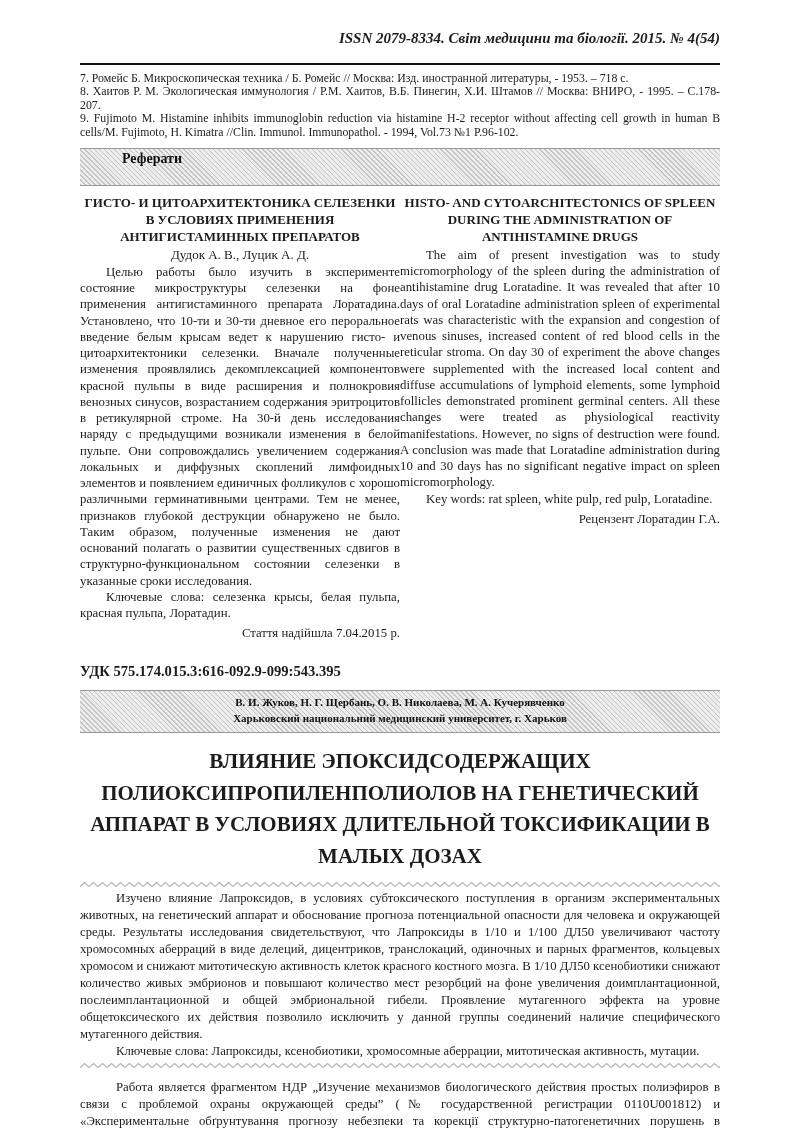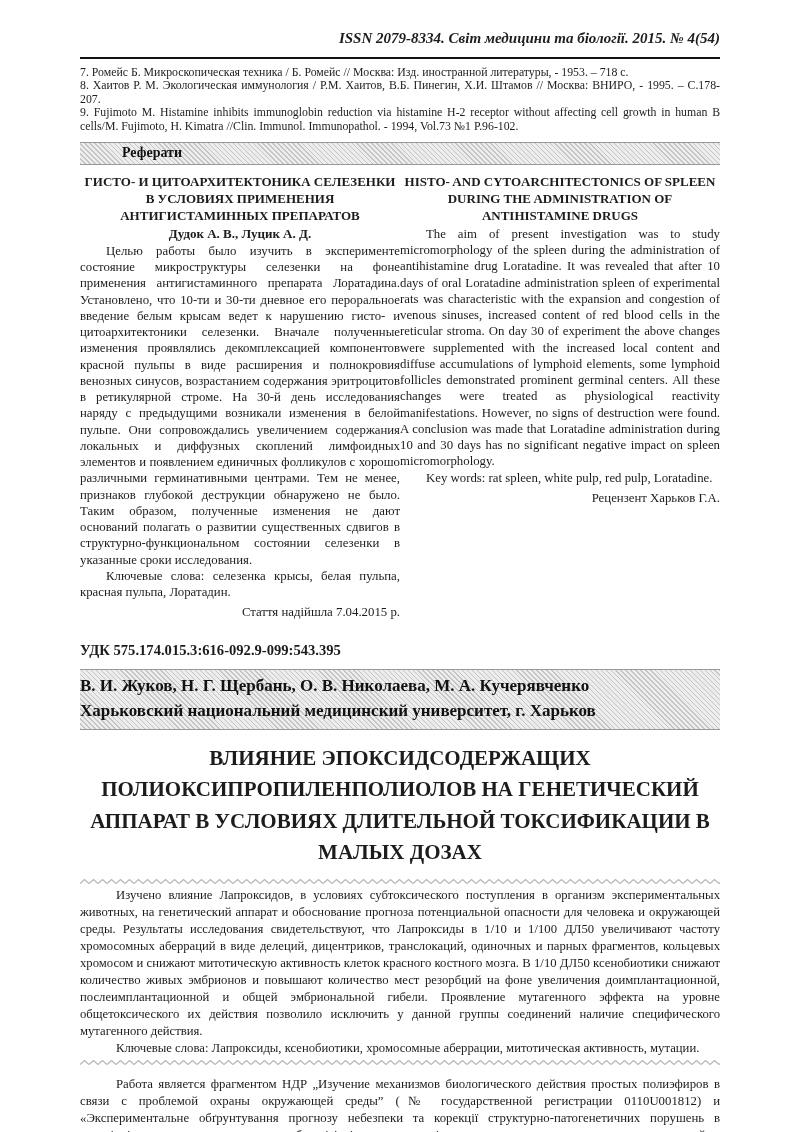--- a/index.html
+++ b/index.html
@@ -4,43 +4,43 @@
 <style>
   * { margin:0; padding:0; box-sizing:border-box; }
   html,body { background:#ffffff; }
   body { font-family:"Liberation Serif","DejaVu Serif",serif; color:#1c1c1c; }
   .page {
     position:relative; width:800px; height:1132px; margin:0 auto;
     background:#ffffff; padding:30px 80px 0 80px; overflow:hidden;
   }
   .journal-header {
     text-align:right; font-weight:bold; font-style:italic; font-size:15px;
-    padding-bottom:10px; border-bottom:2.5px solid #111;
+    padding-bottom:16px; border-bottom:2.5px solid #111;
   }
   .references { margin-top:7px; font-size:11.8px; line-height:1.14; text-align:justify; }
   .references p { margin:0; }
   .hatch {
     background:repeating-linear-gradient(45deg,#c4c4c4 0px,#c4c4c4 1px,#ededed 1px,#ededed 3.5px);
     border-top:1px solid #999; border-bottom:1px solid #999;
   }
   .referaty-banner {
-    margin-top:9px; height:23px; line-height:20px;
+    margin-top:9px; height:38px; line-height:20px;
     font-weight:bold; font-size:14px; padding-left:42px; color:#111;
   }
   .columns { display:flex; margin-top:9px; }
   .col { width:50%; }
   .col-title { font-weight:bold; text-align:center; font-size:13px; line-height:1.3; }
-  .col-authors { font-weight:bold; text-align:center; font-size:13px; margin-top:1px; }
+  .col-authors { font-weight:normal; text-align:center; font-size:13px; margin-top:1px; }
   .col-body { font-size:12.8px; line-height:1.27; text-align:justify; text-indent:26px; margin-top:1px; }
   .col-keywords { font-size:12.8px; line-height:1.27; text-align:justify; text-indent:26px; }
   .col-note { font-size:12.8px; text-align:right; margin-top:5px; }
   .udk { margin-top:22px; font-weight:bold; font-size:14.6px; }
   .authors-banner {
-    margin-top:10px; padding:4px 0 5px 0; text-align:left;
-    font-weight:bold; font-size:17px; line-height:1.45; color:#111;
+    margin-top:10px; padding:4px 0 5px 0; text-align:center;
+    font-weight:bold; font-size:11px; line-height:1.45; color:#111;
   }
   .article-title {
     margin-top:13px; font-weight:bold; text-align:center;
     font-size:21px; line-height:1.5;
   }
   .zigzag { display:block; width:100%; height:7px; margin-top:9px; }
   .zigzag2 { display:block; width:100%; height:7px; margin-top:2px; }
   .article-abstract { margin-top:2px; font-size:12.7px; line-height:1.34; text-align:justify; text-indent:36px; }
   .article-keywords { font-size:12.7px; line-height:1.34; text-align:justify; text-indent:36px; }
   .ndr-note { margin-top:10px; font-size:12.8px; line-height:1.33; text-align:justify; text-indent:36px; }
@@ -66,21 +66,21 @@
       <div class="col-title">ГИСТО- И ЦИТОАРХИТЕКТОНИКА СЕЛЕЗЕНКИ В УСЛОВИЯХ ПРИМЕНЕНИЯ АНТИГИСТАМИННЫХ ПРЕПАРАТОВ</div>
       <div class="col-authors">Дудок А. В., Луцик А. Д.</div>
       <div class="col-body">Целью работы было изучить в эксперименте состояние микроструктуры селезенки на фоне применения антигистаминного препарата Лоратадина. Установлено, что 10-ти и 30-ти дневное его пероральное введение белым крысам ведет к нарушению гисто- и цитоархитектоники селезенки. Вначале полученные изменения проявлялись декомплексацией компонентов красной пульпы в виде расширения и полнокровия венозных синусов, возрастанием содержания эритроцитов в ретикулярной строме. На 30-й день исследования наряду с предыдущими возникали изменения в белой пульпе. Они сопровождались увеличением содержания локальных и диффузных скоплений лимфоидных элементов и появлением единичных фолликулов с хорошо различными герминативными центрами. Тем не менее, признаков глубокой деструкции обнаружено не было. Таким образом, полученные изменения не дают оснований полагать о развитии существенных сдвигов в структурно-функциональном состоянии селезенки в указанные сроки исследования.</div>
       <div class="col-keywords"><span class="bold">Ключевые слова:</span><span> селезенка крысы, белая пульпа, красная пульпа, Лоратадин.</span></div>
       <div class="col-note">Стаття надійшла 7.04.2015 р.</div>
     </div>
     <div class="col">
       <div class="col-title">HISTO- AND CYTOARCHITECTONICS OF SPLEEN DURING THE ADMINISTRATION OF ANTIHISTAMINE DRUGS</div>
       <div class="col-body">The aim of present investigation was to study micromorphology of the spleen during the administration of antihistamine drug Loratadine. It was revealed that after 10 days of oral Loratadine administration spleen of experimental rats was characteristic with the expansion and congestion of venous sinuses, increased content of red blood cells in the reticular stroma. On day 30 of experiment the above changes were supplemented with the increased local content and diffuse accumulations of lymphoid elements, some lymphoid follicles demonstrated prominent germinal centers. All these changes were treated as physiological reactivity manifestations. However, no signs of destruction were found. A conclusion was made that Loratadine administration during 10 and 30 days has no significant negative impact on spleen micromorphology.</div>
       <div class="col-keywords"><span class="bold">Key words:</span><span> rat spleen, white pulp, red pulp, Loratadine.</span></div>
-      <div class="col-note">Рецензент Харьков Г.А.</div>
+      <div class="col-note">Рецензент Лоратадин Г.А.</div>
     </div>
   </div>
 
   <div class="udk">УДК 575.174.015.3:616-092.9-099:543.395</div>
 
   <div class="authors-banner hatch">
     <div>В. И. Жуков, Н. Г. Щербань, О. В. Николаева, М. А. Кучерявченко</div>
     <div>Харьковский национальний медицинский университет, г. Харьков</div>
   </div>
 

